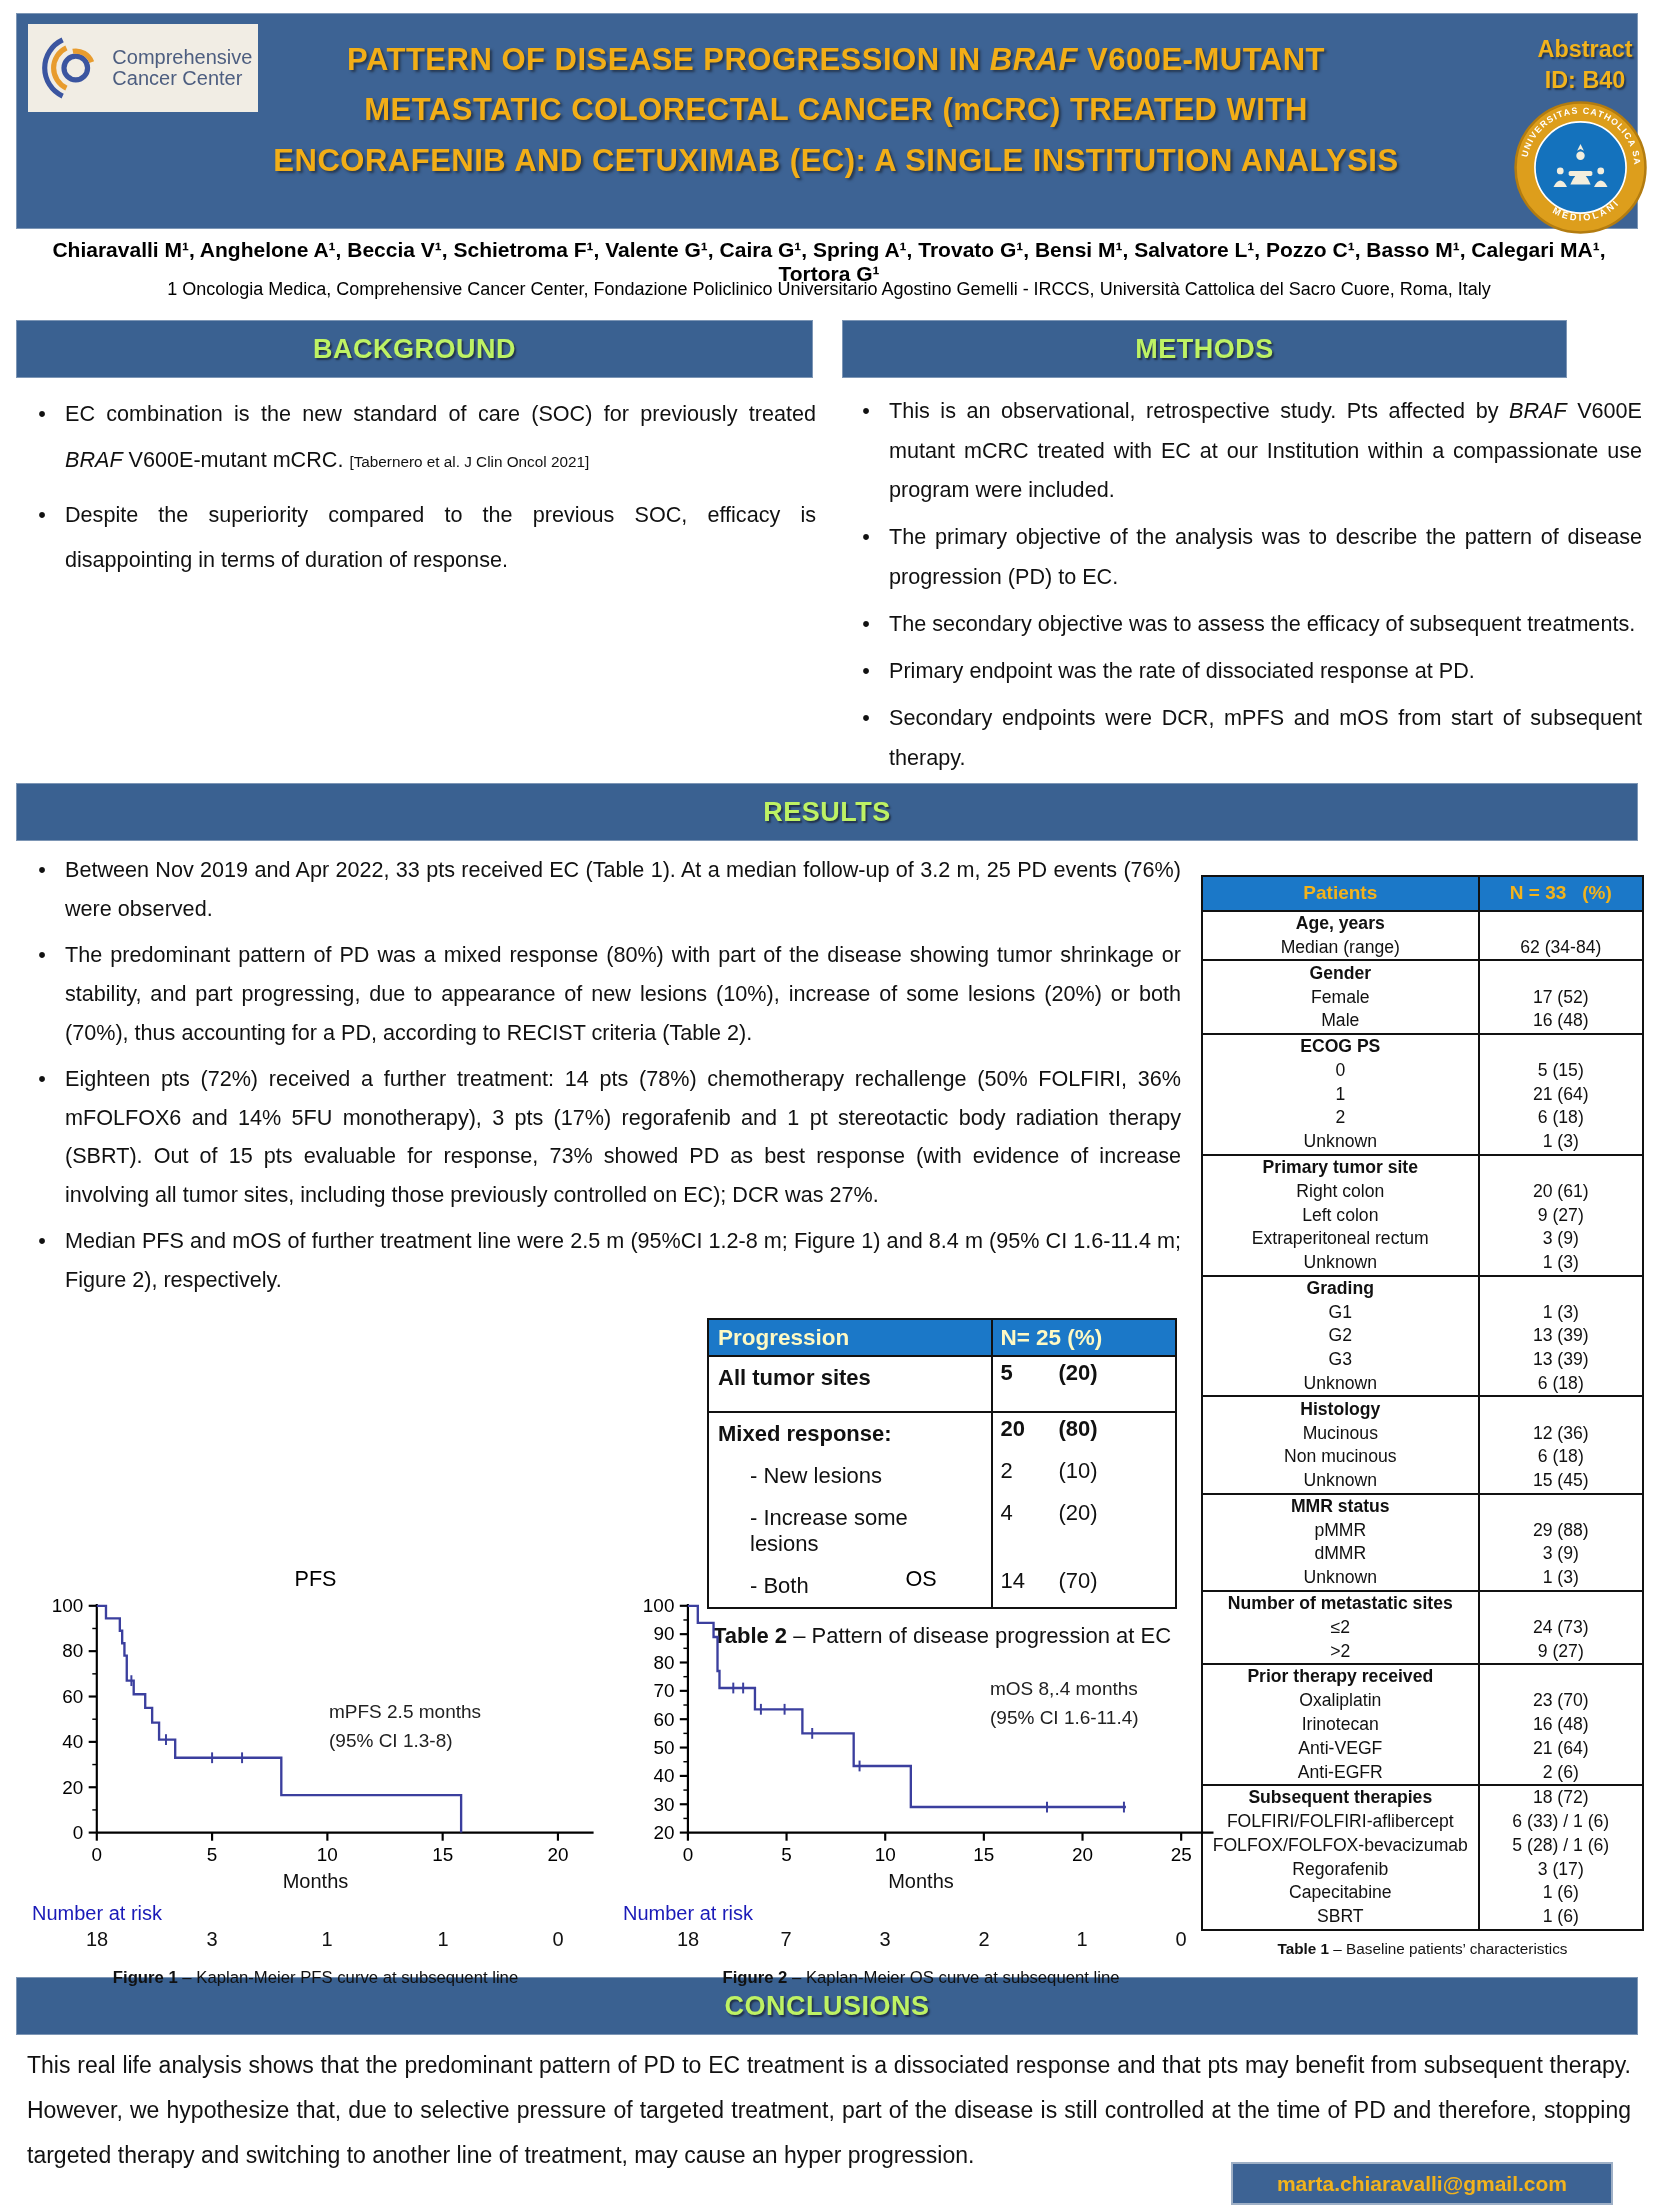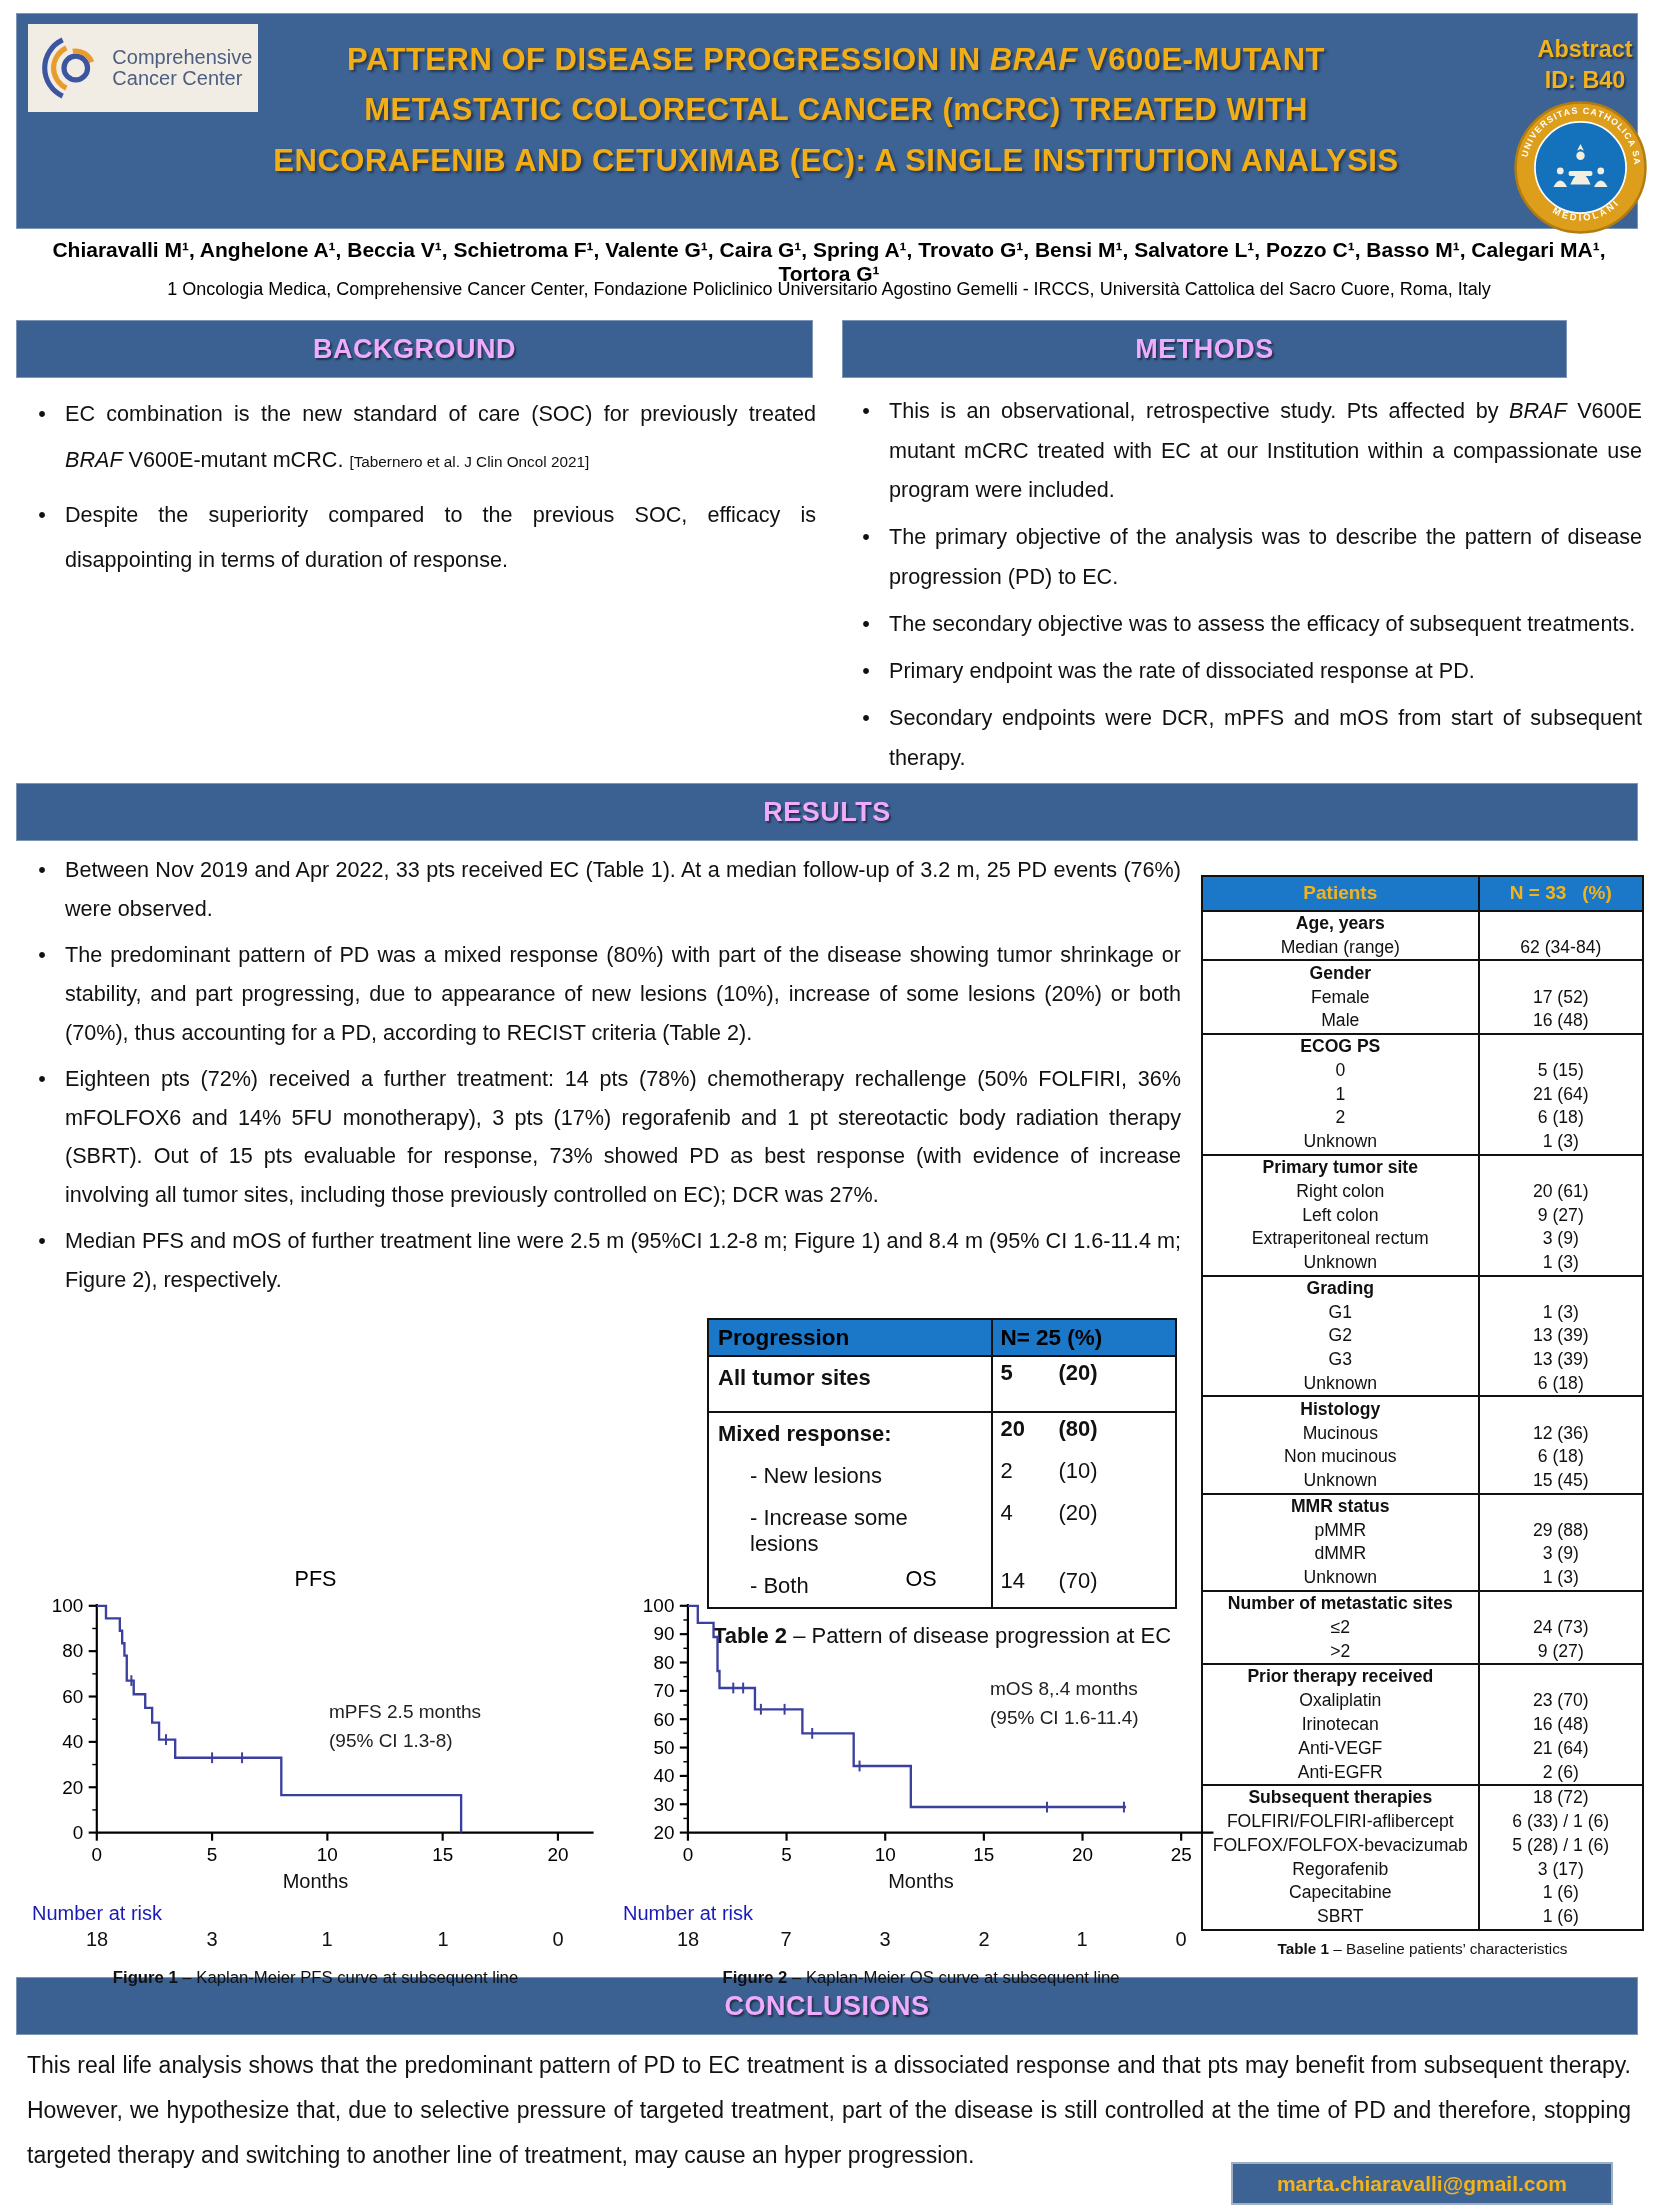--- a/index.html
+++ b/index.html
@@ -21,21 +21,21 @@
   .seal{position:absolute;left:1496px;top:86px;width:135px;height:135px;}
 
   
   .authors{position:absolute;left:18px;top:238px;width:1622px;text-align:center;
            font-weight:bold;font-size:21px;color:#000;}
   .affil{position:absolute;left:18px;top:279px;width:1622px;text-align:center;font-size:18px;color:#000;}
 
   
   .bar{position:absolute;height:58px;background:#3a6191;border:1.8px solid #7d96b5;box-sizing:border-box;
        display:flex;align-items:center;justify-content:center;}
-  .bar span{color:#f0abfc;font-weight:bold;font-size:27px;letter-spacing:0.5px;
+  .bar span{color:#bef264;font-weight:bold;font-size:27px;letter-spacing:0.5px;
             text-shadow:1.8px 1.8px 1.8px rgba(20,25,35,.65);}
   .bar.bg{left:16px;top:320px;width:797px;}
   .bar.mt{left:842px;top:320px;width:725px;}
   .bar.rs{left:16px;top:783px;width:1622px;}
   .bar.cn{left:16px;top:1977px;width:1622px;}
 
   
   ul.bl{list-style:none;margin:0;padding:0;}
   ul.bl li{position:relative;padding-left:34px;text-align:justify;font-size:21.6px;}
   ul.bl li::before{content:"\2022";position:absolute;left:7.2px;top:0;}
@@ -45,21 +45,21 @@
   .mt-content li{line-height:1.84;margin-bottom:7.2px;}
   .rs-content{position:absolute;left:31px;top:851px;width:1150px;}
   .rs-content li{line-height:1.8;margin-bottom:7.2px;}
   .cite{font-size:15.3px;}
   i.gene{font-style:italic;}
 
   
   .t2-wrap{position:absolute;left:707px;top:1318px;width:470px;}
   .t2{border:2.7px solid #111;box-sizing:border-box;background:#fff;}
   .t2 .hrow{display:flex;background:#1b78c8;border-bottom:2.7px solid #111;
-            color:#000000;font-weight:bold;font-size:22.5px;}
+            color:#fef9c3;font-weight:bold;font-size:22.5px;}
   .t2 .hrow .c1{padding:4.5px 9px;}
   .t2 .hrow .c2{padding:4.5px 7.2px;}
   .t2 .c1{width:61%;box-sizing:border-box;border-right:2.7px solid #111;}
   .t2 .c2{width:39%;box-sizing:border-box;display:flex;}
   .t2 .row{display:flex;font-size:22px;}
   .t2 .row .c1{padding:8px 9px;}
   .t2 .row .c2{padding:2.7px 7.2px;}
   .t2 .row.bold{font-weight:bold;} 
   .t2 .row.tall .c1,.t2 .row.tall .c2{padding-bottom:20px;}
   .t2 .row.top{border-top:2.7px solid #111;}

